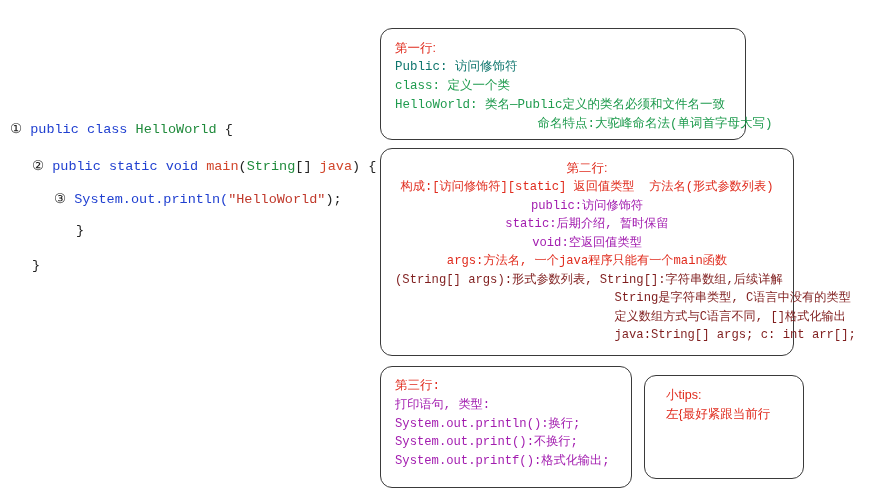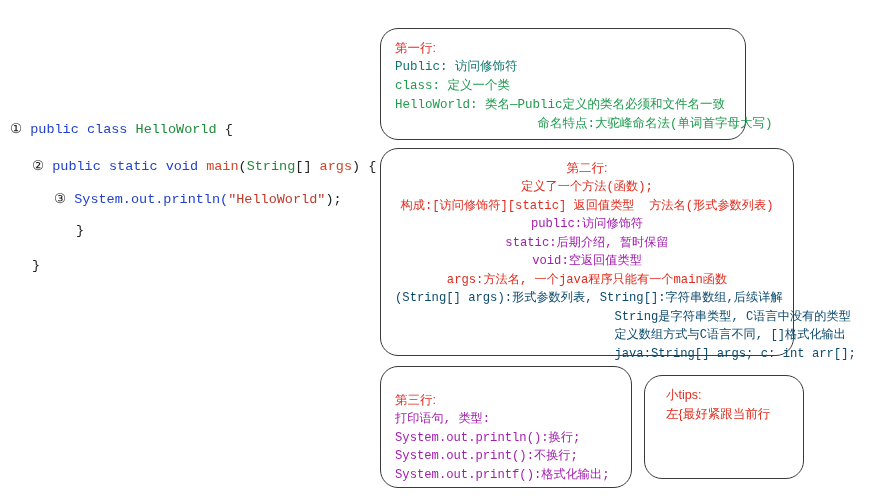--- a/index.html
+++ b/index.html
@@ -37,33 +37,33 @@
   .kw-blue { color: #1f3fd0; }
   .kw-green { color: #1f8a3b; }
   .kw-red { color: #d1452a; }
   .kw-plain { color: #222222; }
   .str-red { color: #c0392b; }
 
   .box {
     position: absolute;
     box-sizing: border-box;
     border: 1.6px solid #3a3a3a;
-    border-radius: 18px;
+    border-radius: 12px;
     background: #ffffff;
     padding: 10px 14px;
   }
   .box-line {
     white-space: pre;
     line-height: 1.52;
   }
   .t-red { color: #e02b1d; }
   .t-orange { color: #0f766e; }
   .t-green { color: #1f9b4e; }
   .t-blue { color: #a21caf; }
-  .t-teal { color: #0c4a6e; }
+  .t-teal { color: #7f1d1d; }
 
   
   #box1 {
     left: 380px;
     top: 28px;
     width: 366px;
     height: 112px;
   }
   #box1 .box-line { font-size: 12.5px; font-family: "Liberation Mono", monospace; }
   #box1 .hdr { font-size: 12.5px; font-family: "Liberation Sans", sans-serif; }
@@ -79,57 +79,56 @@
   #box2 .hdr { font-size: 12.5px; font-family: "Liberation Sans", sans-serif; }
 
   
   #box3 {
     left: 380px;
     top: 366px;
     width: 252px;
     height: 122px;
   }
   #box3 .box-line { font-size: 12.2px; font-family: "Liberation Mono", monospace; }
-  #box3 .hdr { font-size: 12.5px; font-family: Liberation Sans, sans-serif; margin-top: 14px; }
+  #box3 .hdr { font-size: 12.5px; font-family: Liberation Mono, monospace; }
 
   
   #box4 {
     left: 644px;
     top: 375px;
     width: 160px;
     height: 104px;
   }
   #box4 .box-line { font-size: 12.5px; font-family: "Liberation Sans", sans-serif; margin-left: 7px; }
 </style>
 </head>
 <body>
 
 <div class="code-panel">
 
   <div class="code-line ln1"><span class="marker">①</span> <span class="kw-blue">public class </span><span class="kw-green">HelloWorld</span><span class="kw-plain"> {</span></div>
 
-  <div class="code-line ln2"><span class="marker">②</span> <span class="kw-blue">public static </span><span class="kw-blue">void </span><span class="kw-red">main</span><span class="kw-plain">(</span><span class="kw-green">String</span><span class="kw-plain">[] </span><span class="kw-red">args</span><span class="kw-plain">) {</span></div>
+  <div class="code-line ln2"><span class="marker">②</span> <span class="kw-blue">public static </span><span class="kw-blue">void </span><span class="kw-red">main</span><span class="kw-plain">(</span><span class="kw-green">String</span><span class="kw-plain">[] </span><span class="kw-red">java</span><span class="kw-plain">) {</span></div>
 
   <div class="code-line ln3"><span class="marker">③</span> <span class="kw-blue">System.out.println(</span><span class="str-red">"HelloWorld"</span><span class="kw-plain">);</span></div>
 
   <div class="code-line ln4">}</div>
   <div class="code-line ln5">}</div>
 </div>
 
 <div class="box" id="box1">
   <div class="box-line hdr t-red">第一行:</div>
   <div class="box-line t-orange">Public: 访问修饰符</div>
   <div class="box-line t-green">class: 定义一个类</div>
   <div class="box-line t-green">HelloWorld: 类名—Public定义的类名必须和文件名一致</div>
   <div class="box-line t-green">                   命名特点:大驼峰命名法(单词首字母大写)</div>
 </div>
 
 <div class="box" id="box2">
   <div class="box-line hdr t-red">第二行:</div>
-  <div class="box-line t-red">定义了一个方法(函数);</div>
   <div class="box-line t-red">构成:[访问修饰符][static] 返回值类型  方法名(形式参数列表)</div>
   <div class="box-line t-blue">public:访问修饰符</div>
   <div class="box-line t-blue">static:后期介绍, 暂时保留</div>
   <div class="box-line t-blue">void:空返回值类型</div>
   <div class="box-line t-red">args:方法名, 一个java程序只能有一个main函数</div>
   <div class="box-line t-teal">(String[] args):形式参数列表, String[]:字符串数组,后续详解</div>
   <div class="box-line t-teal">                              String是字符串类型, C语言中没有的类型</div>
   <div class="box-line t-teal">                              定义数组方式与C语言不同, []格式化输出</div>
   <div class="box-line t-teal">                              java:String[] args; c: int arr[];</div>
 </div>

